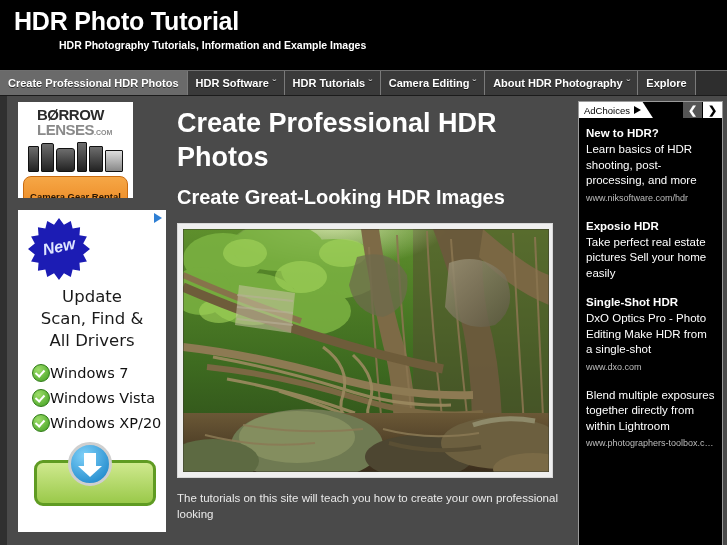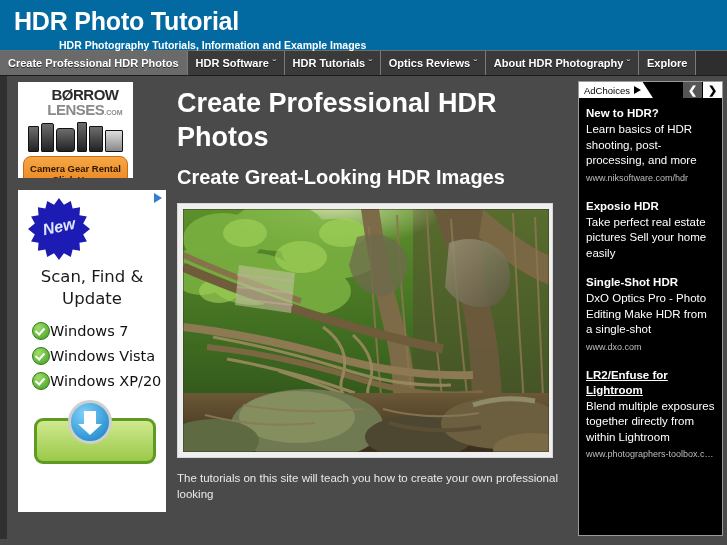--- a/index.html
+++ b/index.html
@@ -17,22 +17,22 @@
   #page {
     position: relative;
     width: 727px;
     height: 545px;
     background: #4a4a4a;
     overflow: hidden;
   }
 
   
   .site-header {
-    background: #0369a1;
-    height: 50px;
+    background: #000000;
+    height: 70px;
     padding: 6px 0 0 14px;
     box-sizing: border-box;
   }
   .site-title {
     font-size: 25px;
     font-weight: bold;
     color: #ffffff;
     letter-spacing: -0.2px;
     line-height: 30px;
     margin: 0;
@@ -103,21 +103,20 @@
   }
   .ad-borrowlenses {
     width: 115px;
     height: 96px;
     background: #ffffff;
     margin: 0 0 0 6px;
     position: relative;
     overflow: hidden;
   }
   .bl-logo {
-    text-align: center;
     padding-top: 5px;
     font-family: "Liberation Sans", sans-serif;
     padding-left: 19px;
   }
   .bl-line1 {
     font-size: 15px;
     font-weight: bold;
     color: #2b2b2b;
     letter-spacing: -0.5px;
     line-height: 15px;
@@ -156,21 +155,21 @@
   .bl-btn {
     margin: 4px 5px 0 5px;
     background: linear-gradient(180deg,#f6a746,#e8801a);
     border: 1px solid #c96b10;
     border-radius: 8px;
     text-align: center;
     color: #2a1600;
     font-size: 9.5px;
     font-weight: bold;
     line-height: 11px;
-    padding: 6px 0 4px 0;
+    padding: 14px 0 4px 0;
     cursor: pointer;
   }
 
   .ad-drivers {
     width: 148px;
     margin: 12px 0 0 6px;
     background: #ffffff;
     position: relative;
     height: 322px;
     overflow: hidden;
@@ -425,21 +424,21 @@
     </div>
     <div class="nav-item">
       <span>HDR Software</span>
       <span class="nav-caret">ˇ</span>
     </div>
     <div class="nav-item">
       <span>HDR Tutorials</span>
       <span class="nav-caret">ˇ</span>
     </div>
     <div class="nav-item">
-      <span>Optics Reviews</span>
+      <span>Camera Editing</span>
       <span class="nav-caret">ˇ</span>
     </div>
     <div class="nav-item">
       <span>About HDR Photography</span>
       <span class="nav-caret">ˇ</span>
     </div>
     <div class="nav-item">
       <span>Explore</span>
     </div>
     <div class="nav-filler"></div>
@@ -469,22 +468,23 @@
           <div>Click Here</div>
         </div>
       </div>
 
       <div class="ad-drivers">
         <div class="adchoice-tri"></div>
         <div class="starburst">
           <span>New</span>
         </div>
         <div class="drv-head">
+          <div>Update</div>
           <div>Scan, Find &amp;</div>
-          <div>Update</div>
+          <div>All Drivers</div>
         </div>
         <div class="drv-list">
           <div class="drv-row">
             <div class="check"></div>
             <div class="drv-os">Windows 7</div>
           </div>
           <div class="drv-row">
             <div class="check"></div>
             <div class="drv-os">Windows Vista</div>
           </div>
@@ -630,21 +630,20 @@
           <div class="ad-entry">
             <div class="ad-title">Exposio HDR</div>
             <div class="ad-desc">Take perfect real estate pictures Sell your home easily</div>
           </div>
           <div class="ad-entry">
             <div class="ad-title">Single-Shot HDR</div>
             <div class="ad-desc">DxO Optics Pro - Photo Editing Make HDR from a single-shot</div>
             <div class="ad-url">www.dxo.com</div>
           </div>
           <div class="ad-entry">
-            <div class="ad-title link">LR2/Enfuse for Lightroom</div>
             <div class="ad-desc">Blend multiple exposures together directly from within Lightroom</div>
             <div class="ad-url">www.photographers-toolbox.c…</div>
           </div>
         </div>
       </div>
     </aside>
 
   </div>
 </div>
 

